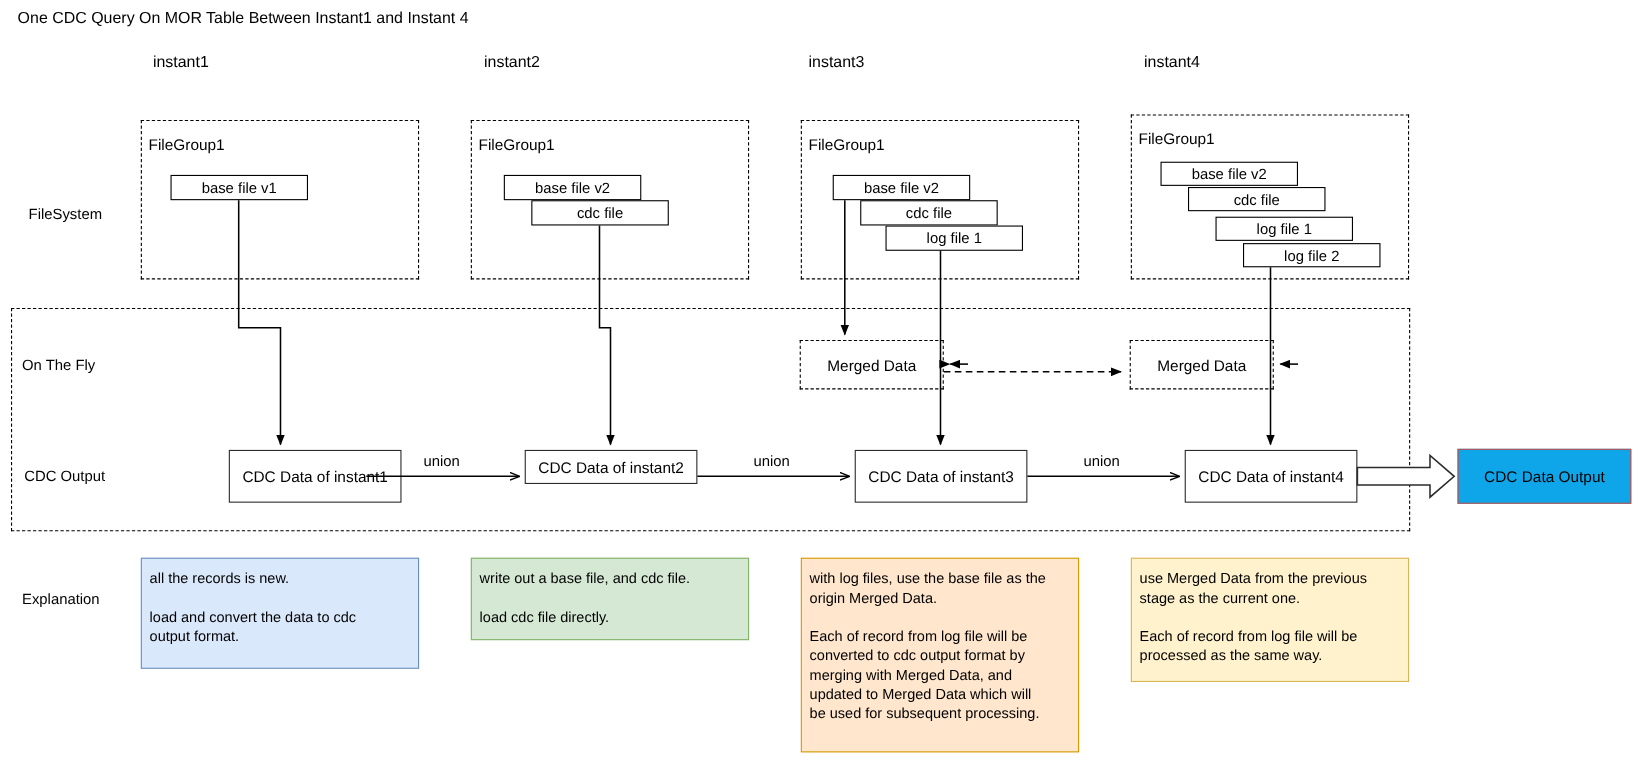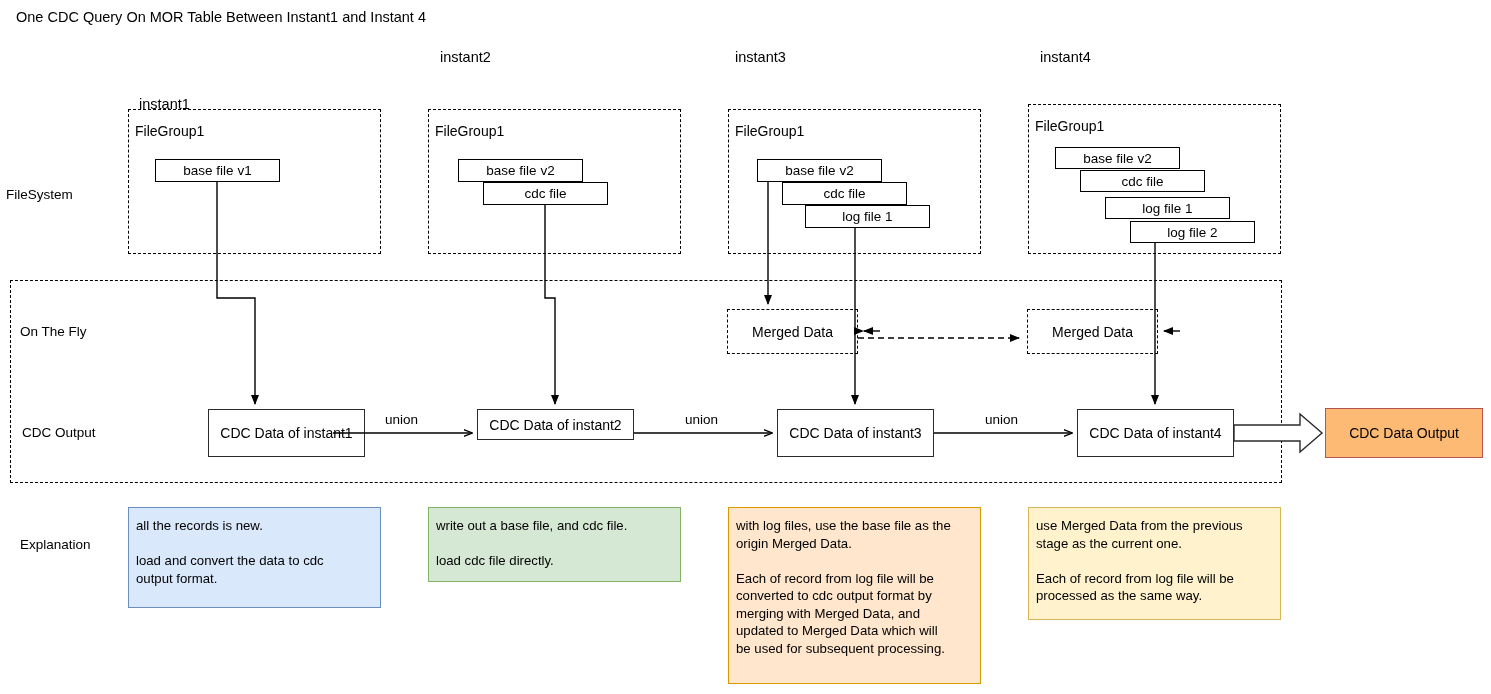--- a/index.html
+++ b/index.html
@@ -116,26 +116,26 @@
     pointer-events: none;
   }
 </style>
 </head>
 <body>
 
 <div id="canvas">
 
   <div class="abs title" style="left:16px; top:9px;">One CDC Query On MOR Table Between Instant1 and Instant 4</div>
 
-  <div class="abs col-head" style="left:139px; top:49px;margin-top:47px;">instant1</div>
+  <div class="abs col-head" style="left:139px; top:49px;">instant1</div>
   <div class="abs col-head" style="left:440px; top:49px;">instant2</div>
   <div class="abs col-head" style="left:735px; top:49px;">instant3</div>
   <div class="abs col-head" style="left:1040px; top:49px;">instant4</div>
 
-  <div class="abs row-label" style="left:6px; top:187px;">FileSystem</div>
+  <div class="abs row-label" style="left:26px; top:187px;">FileSystem</div>
   <div class="abs row-label" style="left:20px; top:324px;">On The Fly</div>
   <div class="abs row-label" style="left:22px; top:425px;">CDC Output</div>
   <div class="abs row-label" style="left:20px; top:537px;">Explanation</div>
 
   <div class="abs dashed-box" style="left:10px; top:280px; width:1272px; height:203px;"></div>
 
   <div class="abs dashed-box" style="left:128px; top:109px; width:253px; height:145px;">
     <span class="fg-label">FileGroup1</span>
   </div>
   <div class="abs file-box" style="left:155px; top:159px; width:125px; height:23px;">base file v1</div>
@@ -166,21 +166,21 @@
 
   <div class="abs cdc-box" style="left:176px; top:409px; width:157px; height:48px;margin-left:32px;">CDC Data of instant1</div>
   <div class="abs cdc-box" style="left:477px; top:409px; width:157px; height:31px;">CDC Data of instant2</div>
   <div class="abs cdc-box" style="left:777px; top:409px; width:157px; height:48px;">CDC Data of instant3</div>
   <div class="abs cdc-box" style="left:1077px; top:409px; width:157px; height:48px;">CDC Data of instant4</div>
 
   <div class="abs union-label" style="left:385px; top:412px;">union</div>
   <div class="abs union-label" style="left:685px; top:412px;">union</div>
   <div class="abs union-label" style="left:985px; top:412px;">union</div>
 
-  <div class="abs output-box" id="outputBox" style="left: 1325px; top: 408px; width: 158px; height: 50px; background: #fdba74; border: 1.3px solid rgb(184, 84, 80);">CDC Data Output</div>
+  <div class="abs output-box" id="outputBox" style="left: 1325px; top: 408px; width: 158px; height: 50px; background: #0ea5e9; border: 1.3px solid rgb(184, 84, 80);">CDC Data Output</div>
 
   <div class="abs expl-box" id="expl0" style="left: 128px; top: 507px; width: 253px; height: 101px; background: rgb(218, 232, 252); border: 1.3px solid rgb(108, 142, 191);">all the records is new.
 
 load and convert the data to cdc
 output format.</div>
   <div class="abs expl-box" id="expl1" style="left: 428px; top: 507px; width: 253px; height: 75px; background: rgb(213, 232, 212); border: 1.3px solid rgb(130, 179, 102);">write out a base file, and cdc file.
 
 load cdc file directly.</div>
   <div class="abs expl-box" id="expl2" style="left: 728px; top: 507px; width: 253px; height: 177px; background: rgb(255, 230, 204); border: 1.3px solid rgb(215, 155, 0);">with log files, use the base file as the
 origin Merged Data.

